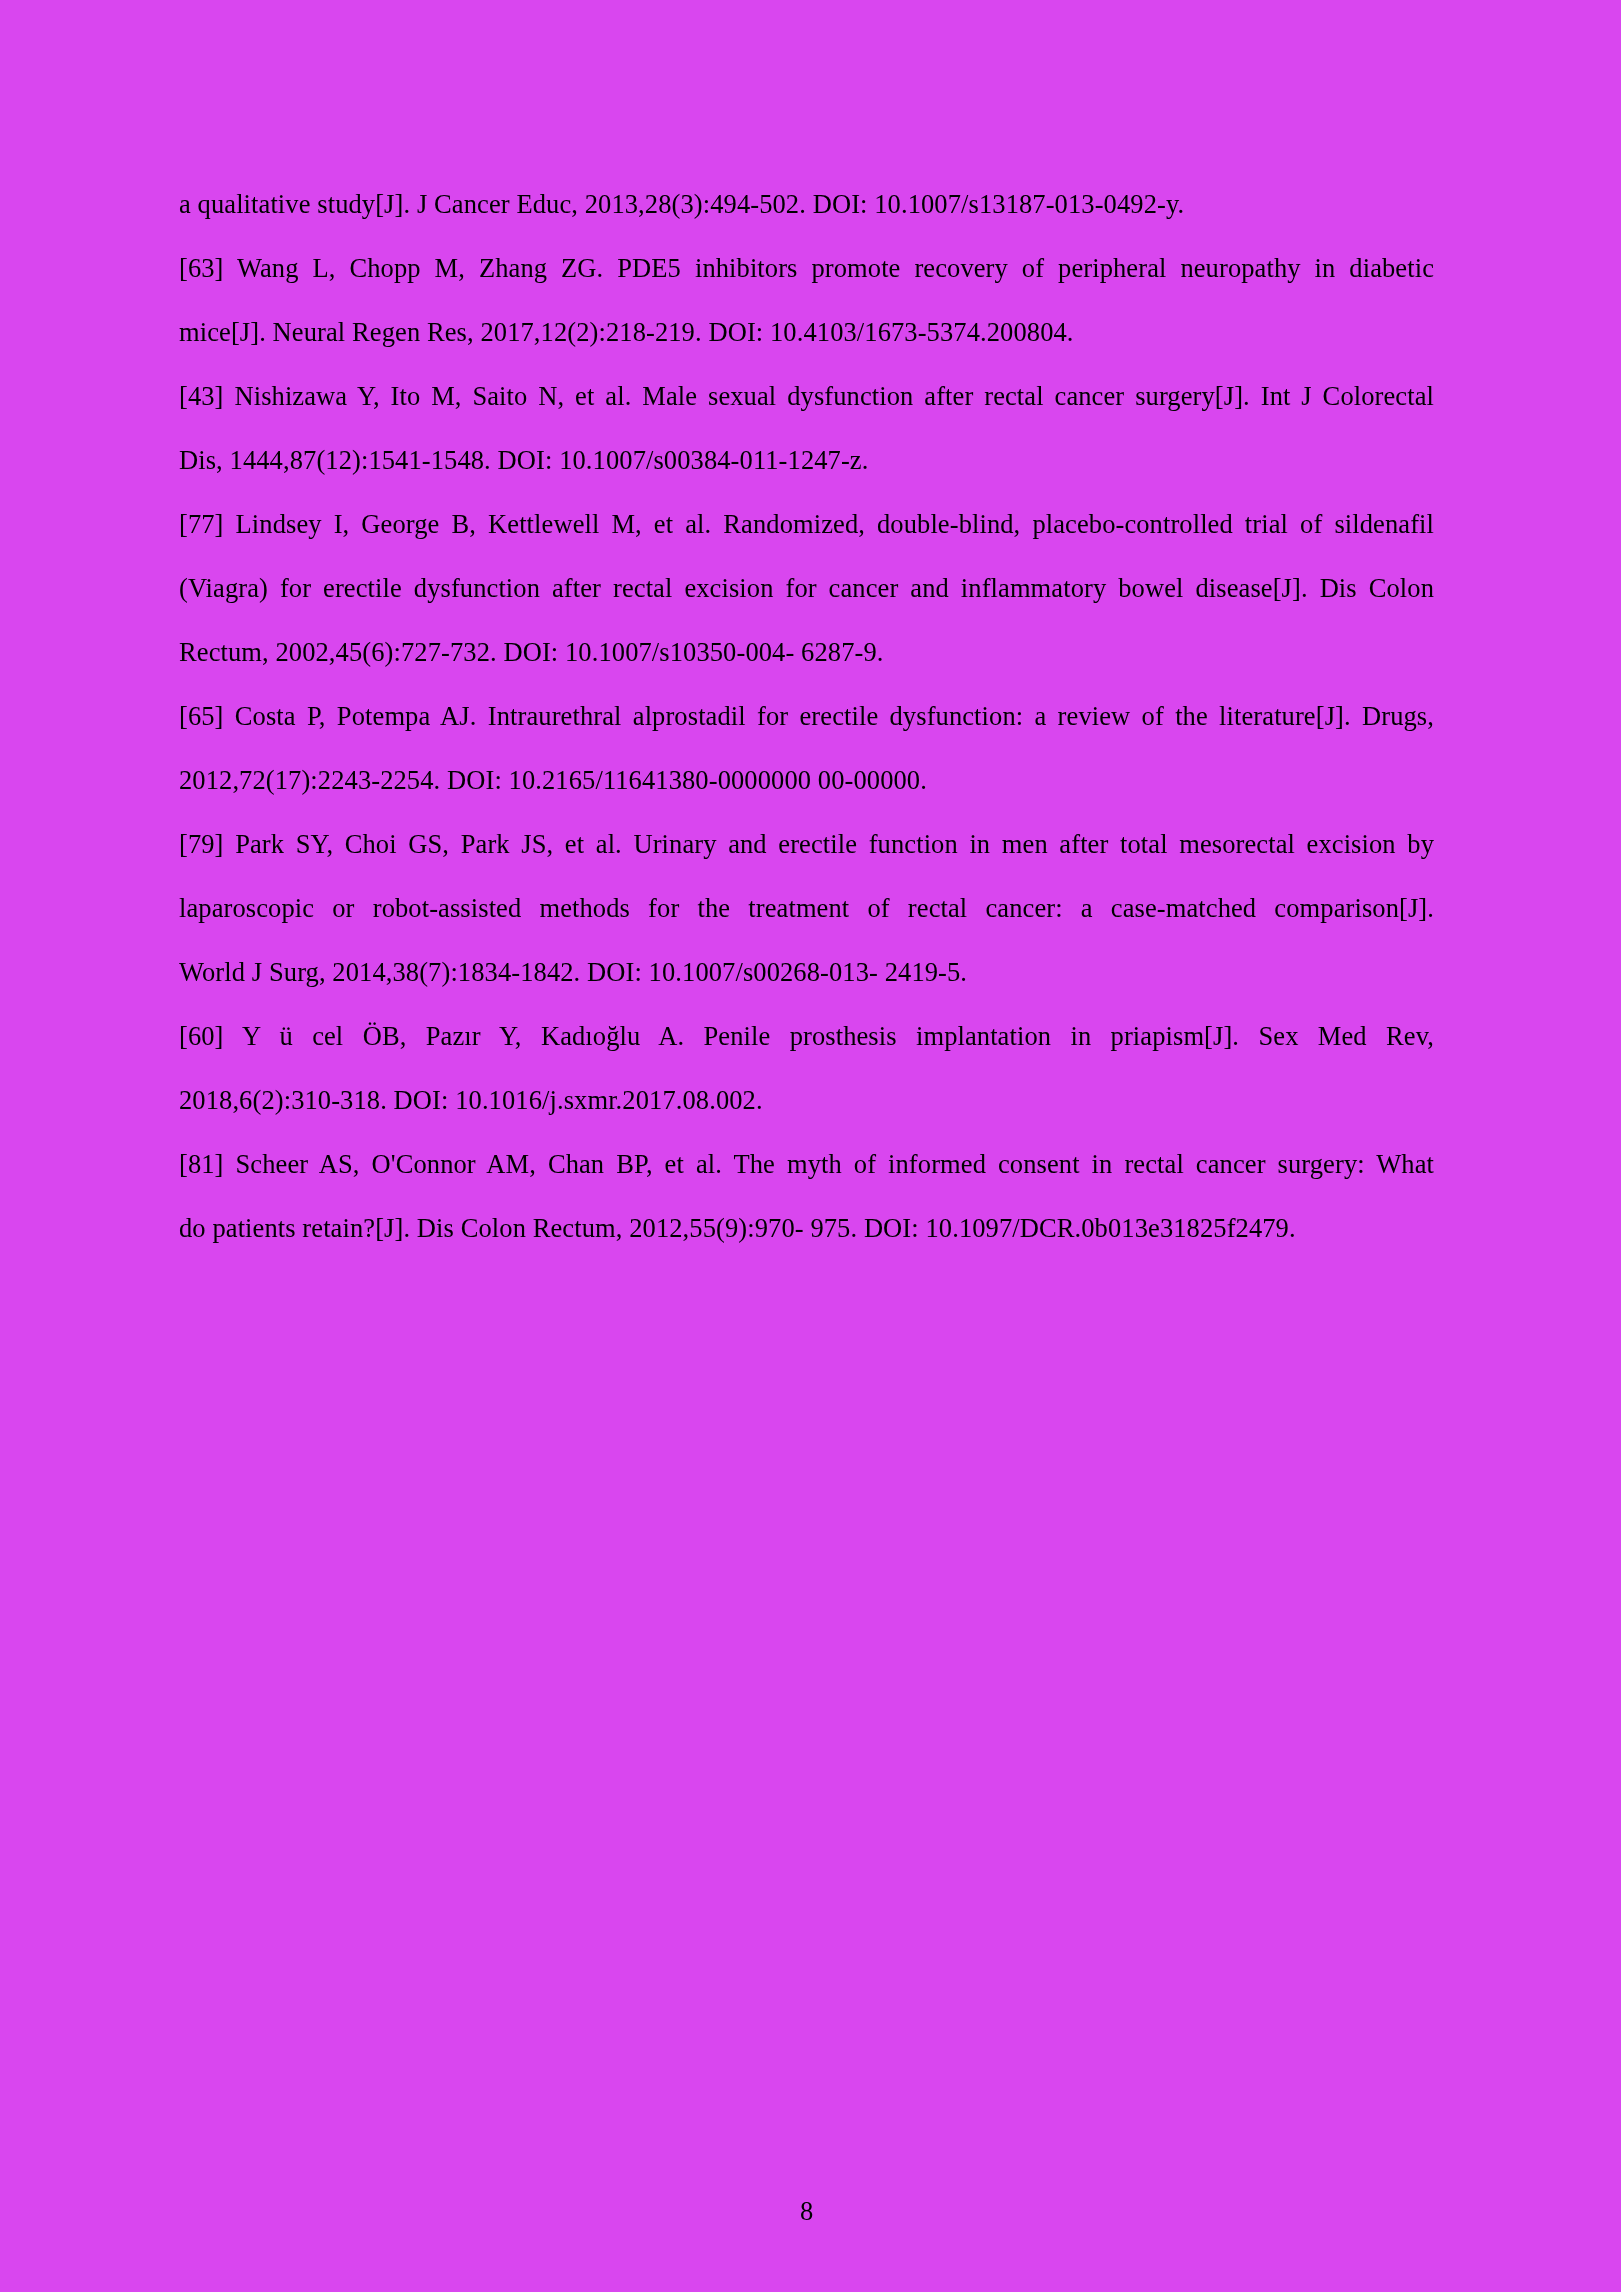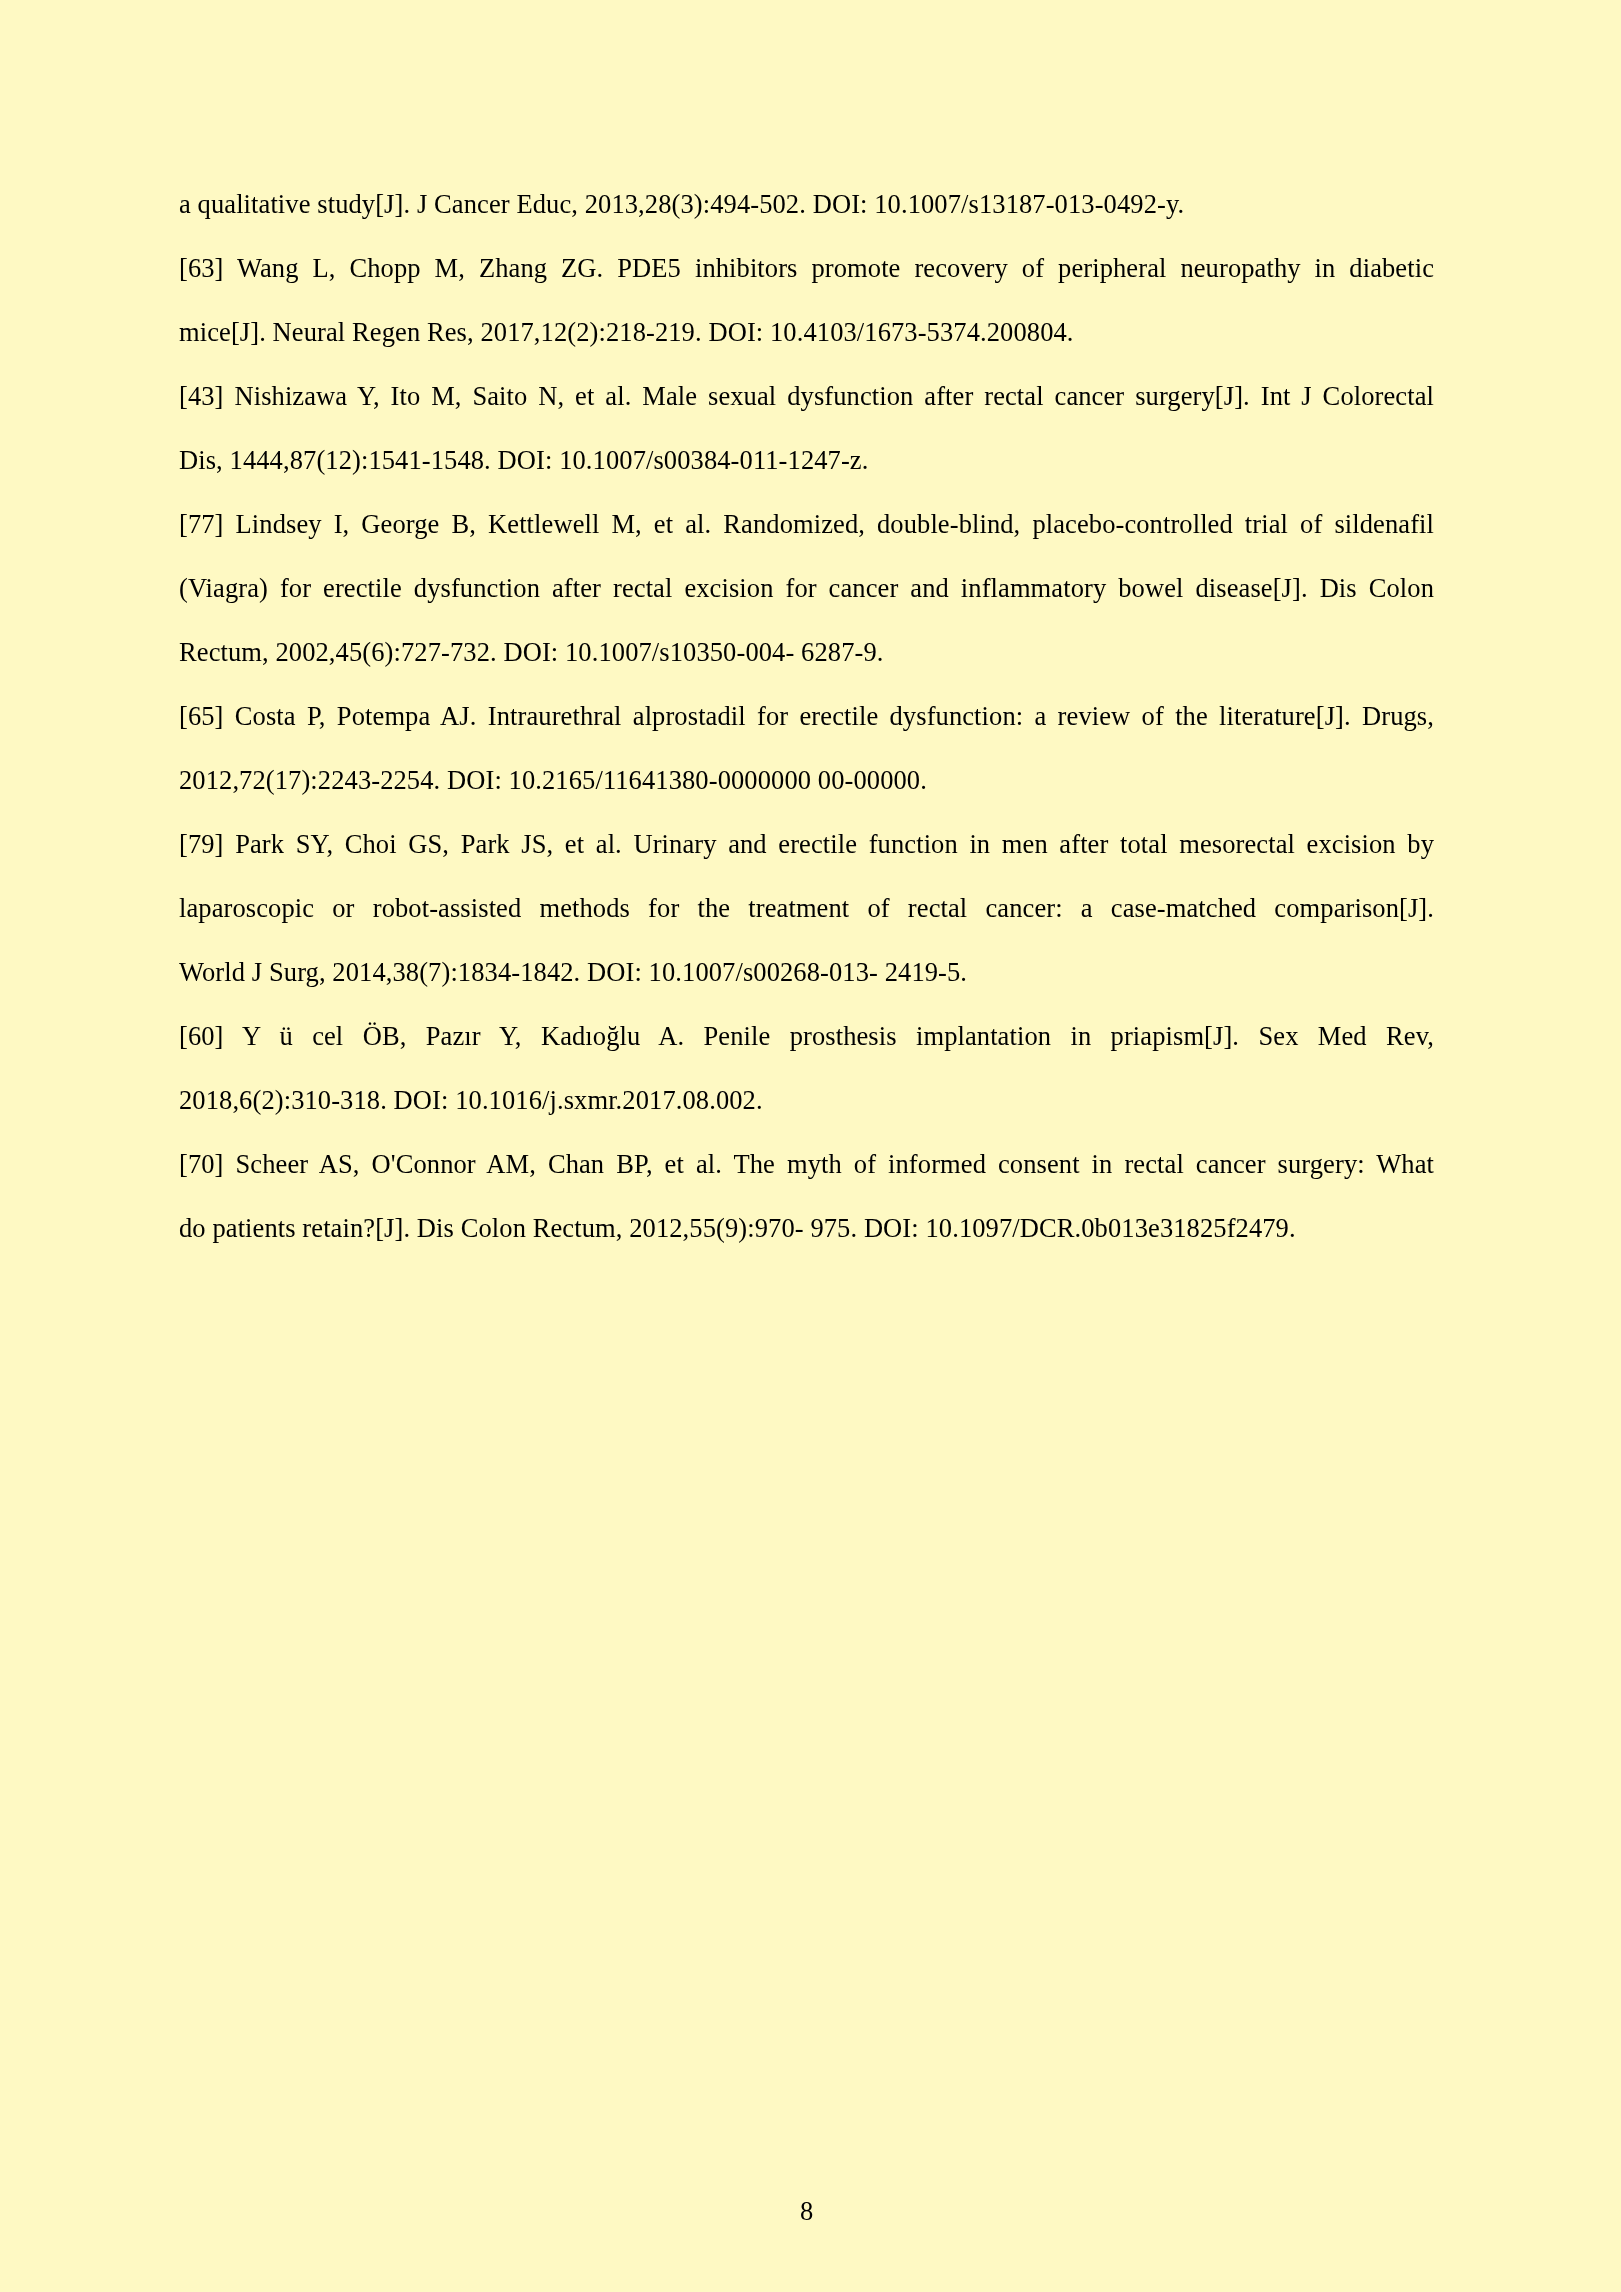--- a/index.html
+++ b/index.html
@@ -4,21 +4,21 @@
 <style>
   html, body {
     margin: 0;
     padding: 0;
     background: #ffffff;
   }
   .page {
     position: relative;
     width: 1621px;
     height: 2293px;
-    background: #fef9c3;
+    background: #d946ef;
     color: #000000;
     font-family: "Liberation Serif", "DejaVu Serif", serif;
     overflow: hidden;
   }
   .refs {
     position: absolute;
     left: 179px;
     top: 172px;
     width: 1255px;
   }
@@ -77,21 +77,21 @@
       <div class="ref">
         <div class="line mid">[79] Park SY, Choi GS, Park JS, et al. Urinary and erectile function in men after total mesorectal excision by</div>
         <div class="line mid">laparoscopic or robot-assisted methods for the treatment of rectal cancer: a case-matched comparison[J].</div>
         <div class="line end">World J Surg, 2014,38(7):1834-1842. DOI: 10.1007/s00268-013- 2419-5.</div>
       </div>
       <div class="ref">
         <div class="line mid">[60] Y ü cel ÖB, Pazır Y, Kadıoğlu A. Penile prosthesis implantation in priapism[J]. Sex Med Rev,</div>
         <div class="line end">2018,6(2):310-318. DOI: 10.1016/j.sxmr.2017.08.002.</div>
       </div>
       <div class="ref">
-        <div class="line mid">[70] Scheer AS, O'Connor AM, Chan BP, et al. The myth of informed consent in rectal cancer surgery: What</div>
+        <div class="line mid">[81] Scheer AS, O'Connor AM, Chan BP, et al. The myth of informed consent in rectal cancer surgery: What</div>
         <div class="line end">do patients retain?[J]. Dis Colon Rectum, 2012,55(9):970- 975. DOI: 10.1097/DCR.0b013e31825f2479.</div>
       </div>
     </div>
   <div class="footer">
     <span>8</span>
   </div>
 </div>
 
 
 </body></html>

